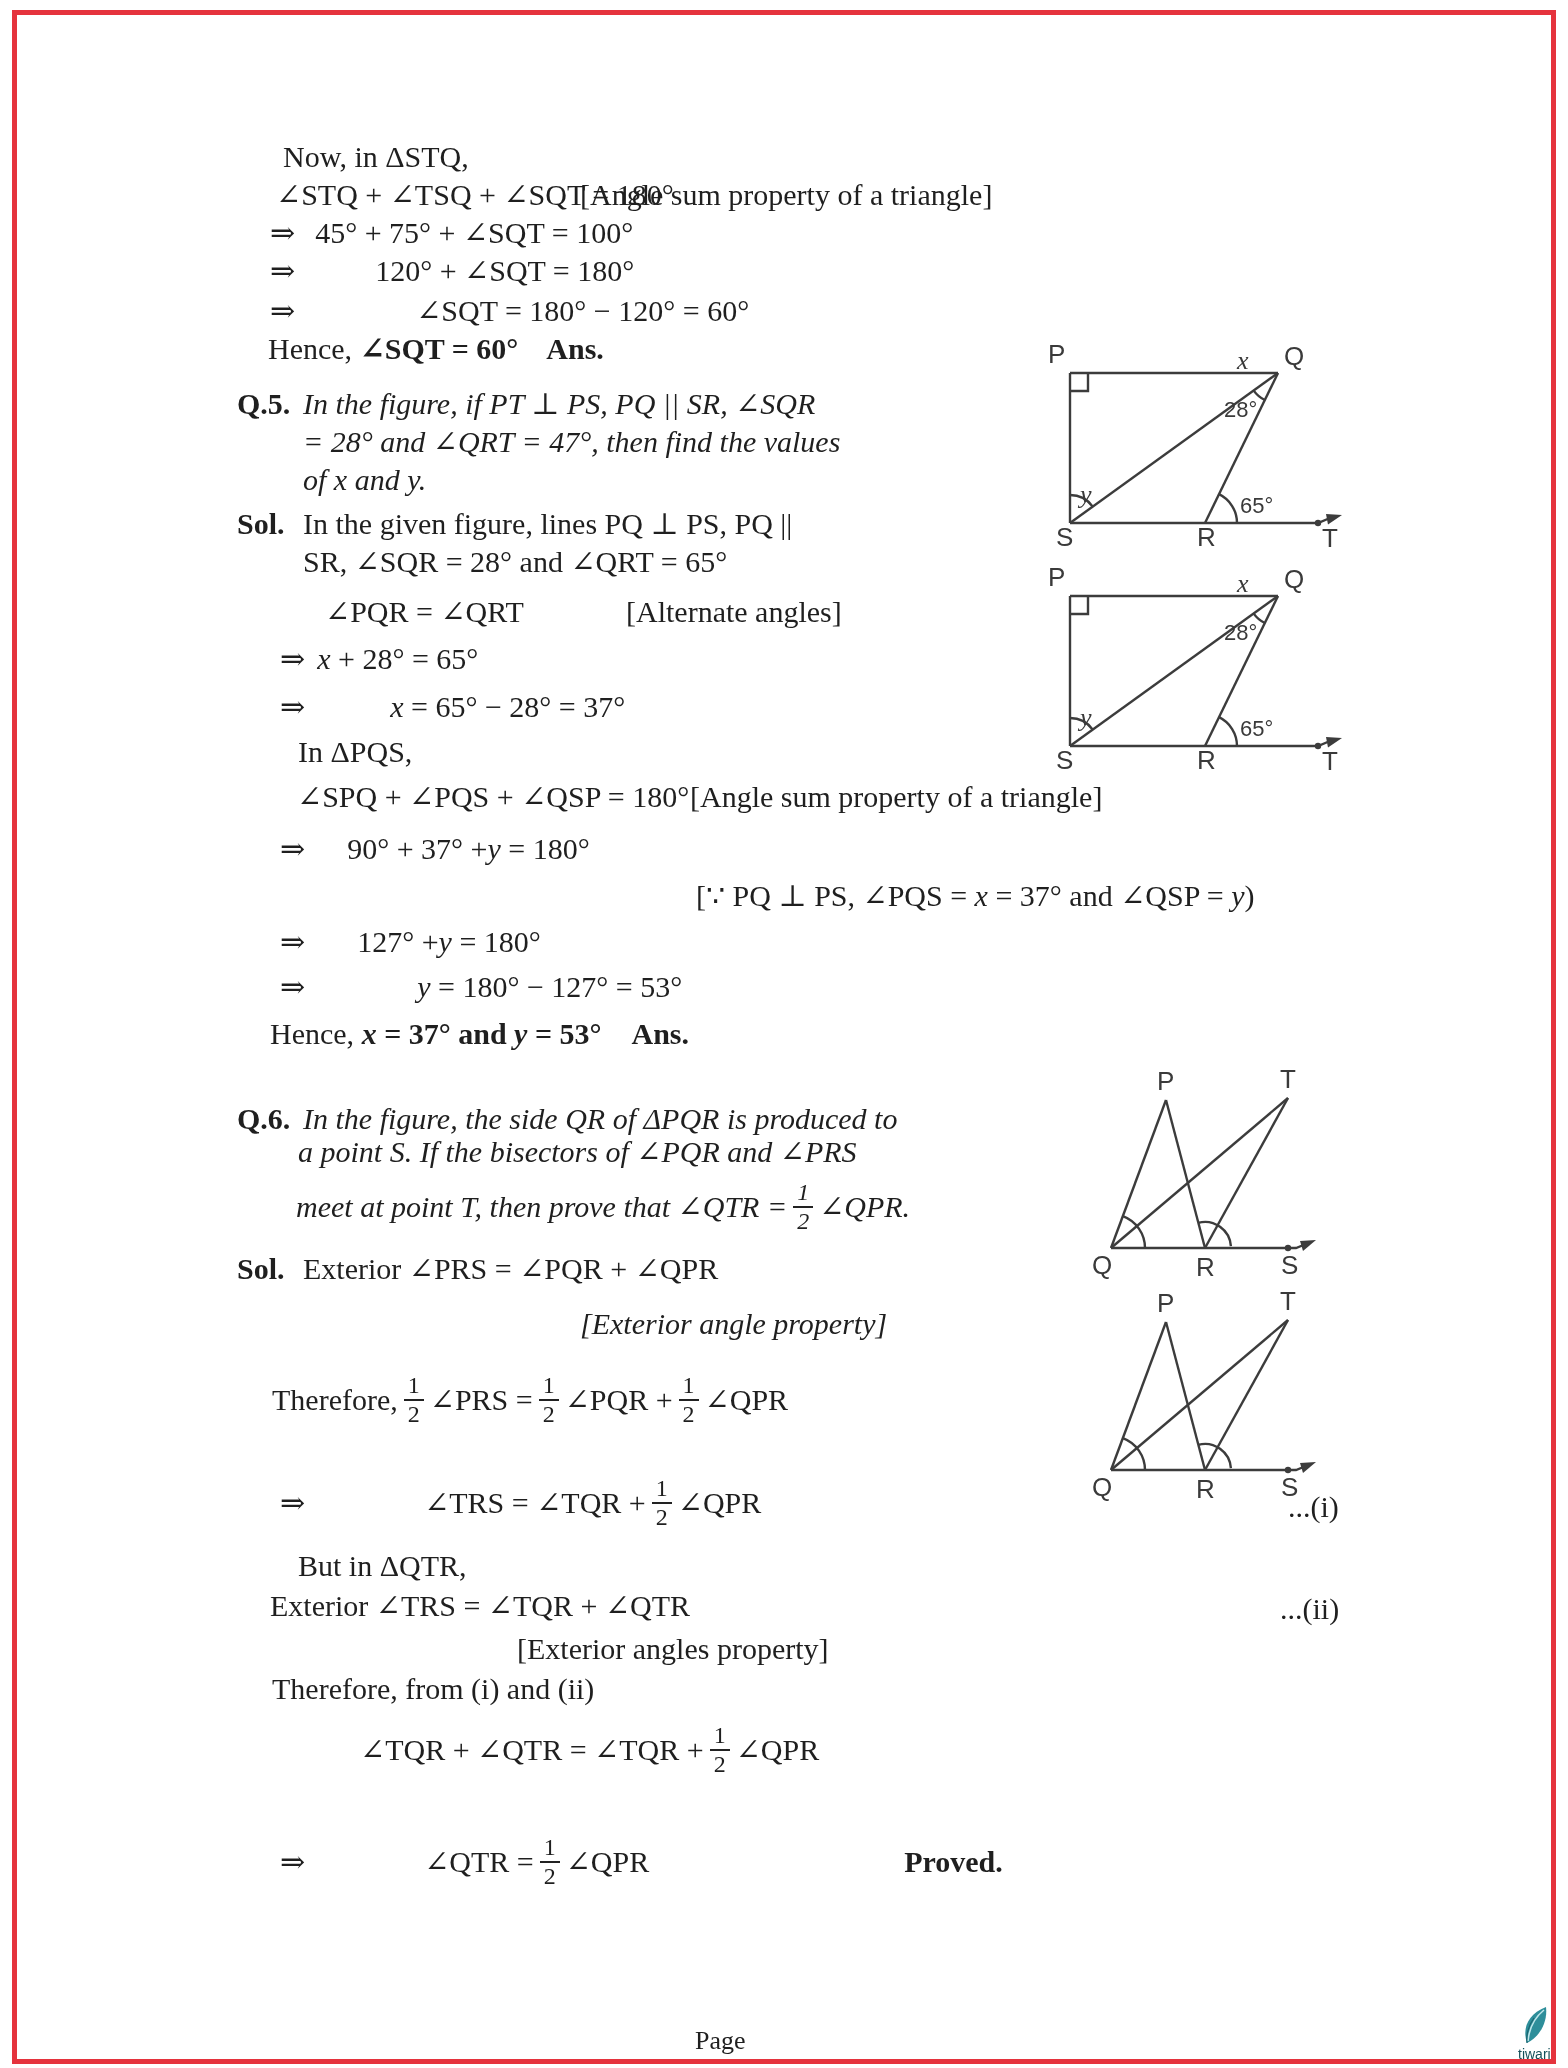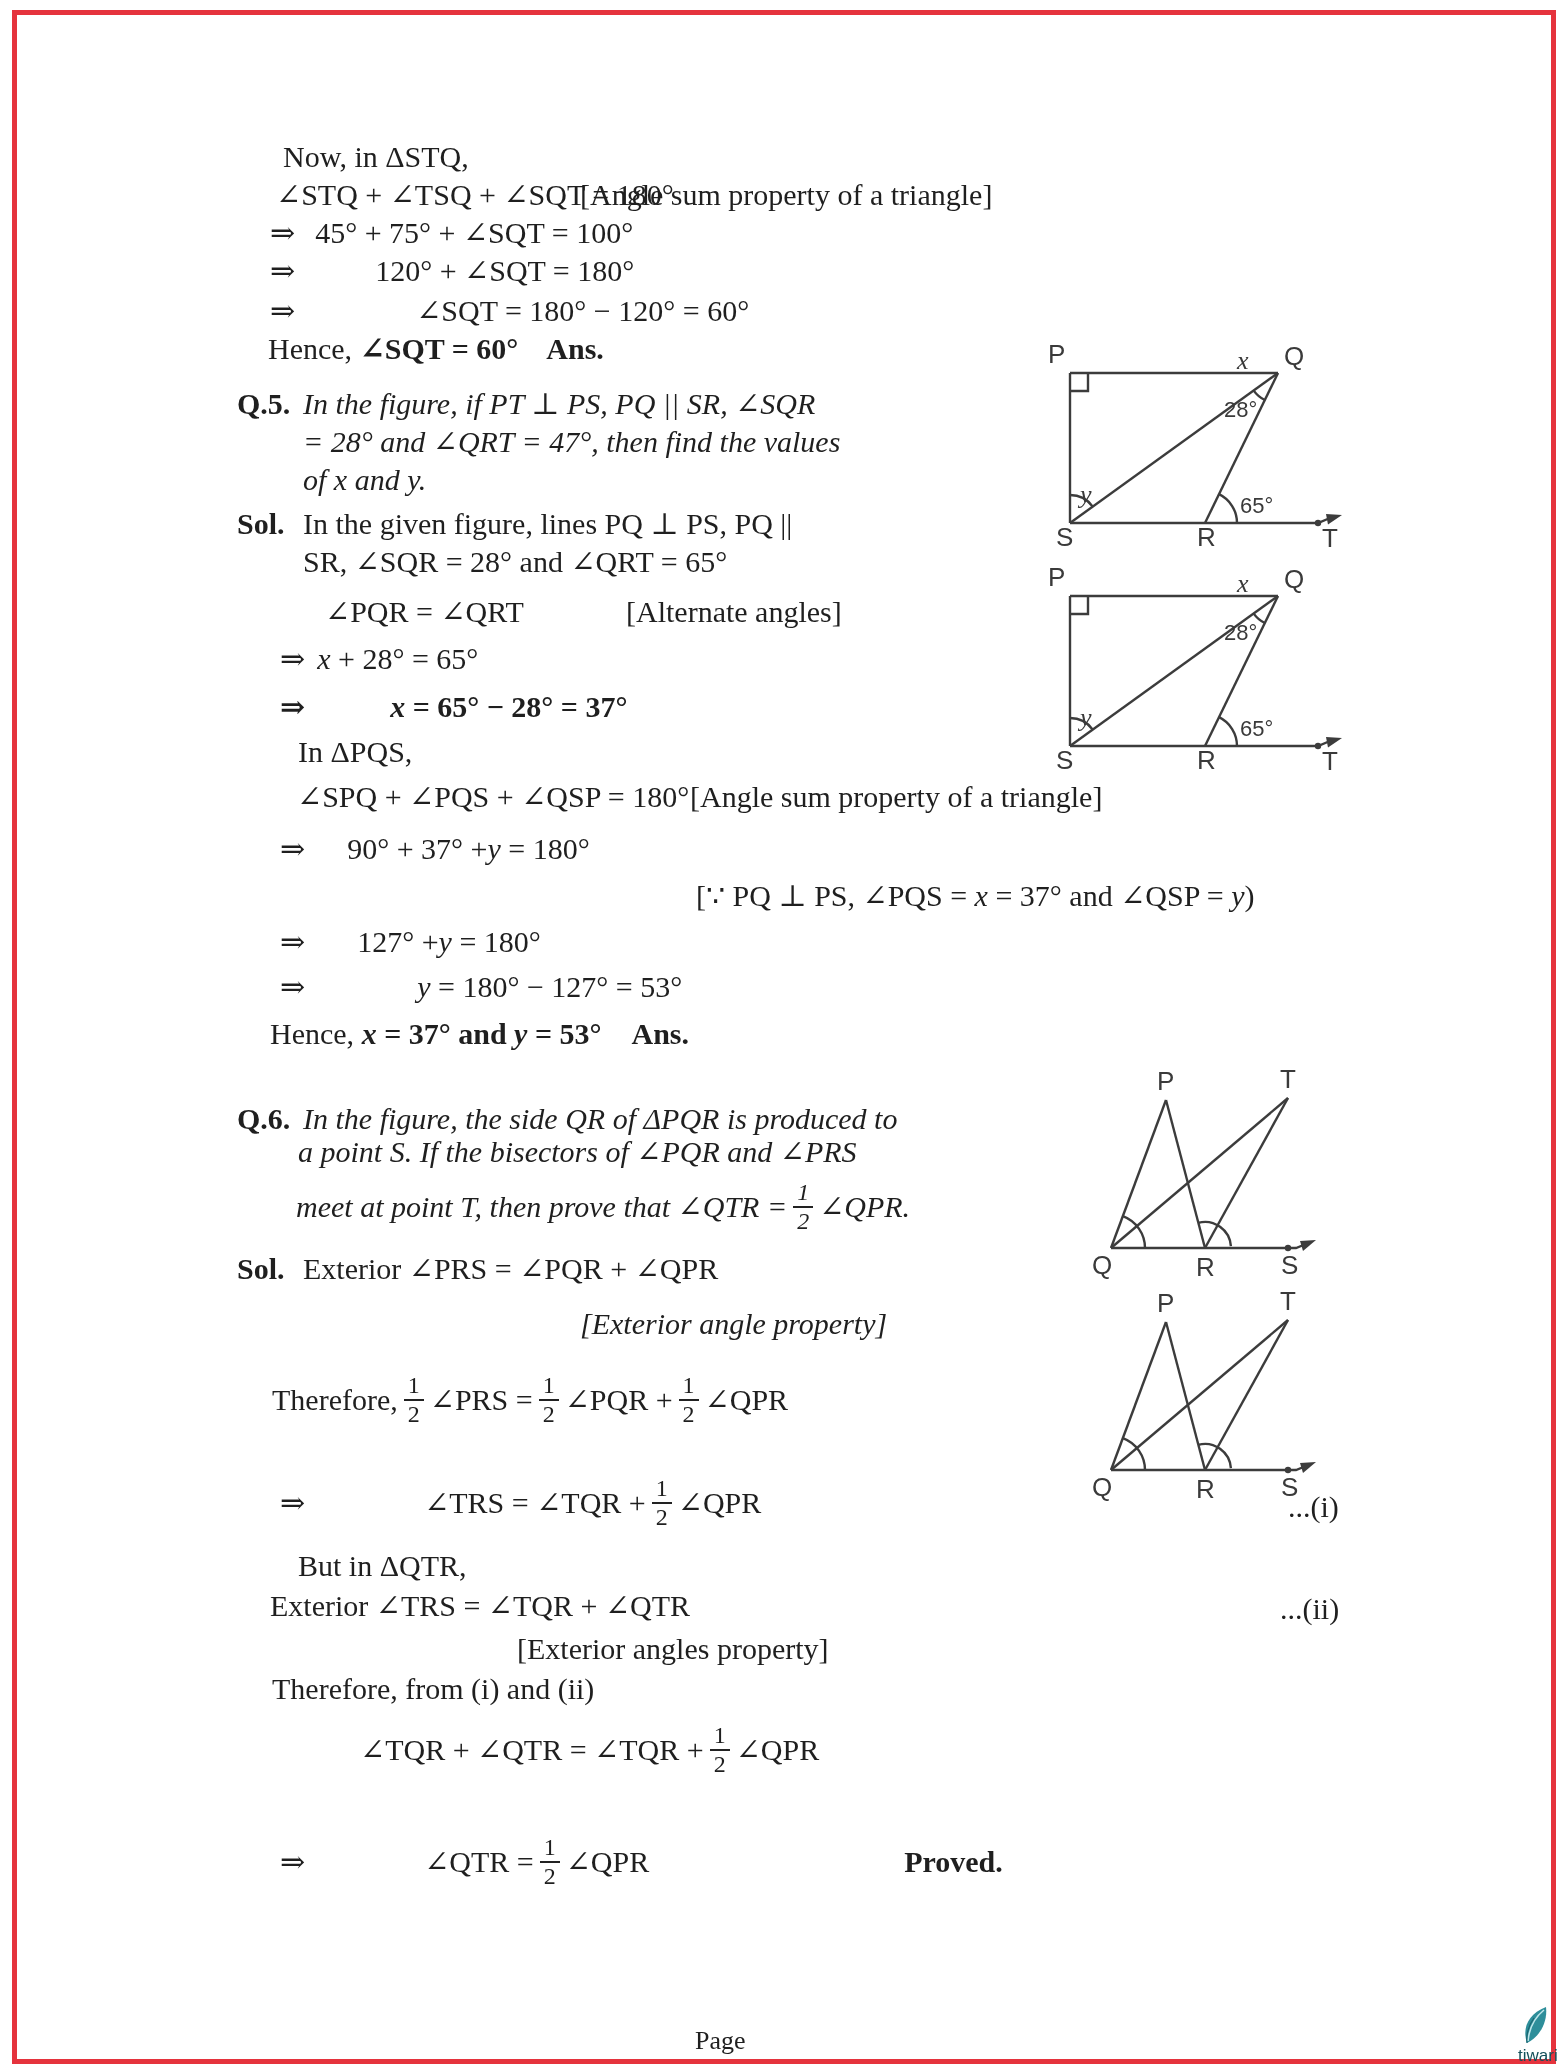--- a/index.html
+++ b/index.html
@@ -22,21 +22,21 @@
   .frac .num{padding:0 4px 1px 4px;}
   .fig{position:absolute;}
   .fig svg{display:block;}
   .fig text{font-family:"Liberation Sans","DejaVu Sans",sans-serif;font-size:26px;fill:#3a3a3a;}
   .fig text.ang{font-size:22px;}
   .fig text.var{font-family:"Liberation Serif","DejaVu Serif",serif;font-style:italic;font-size:26px;}
   .fig path,.fig line,.fig polyline{stroke:#3c3c3c;stroke-width:2.4;fill:none;}
   .fig polygon{fill:#3c3c3c;stroke:none;}
   .footer-page{position:absolute;left:695px;top:2026px;font-size:26px;}
   .logo{position:absolute;left:1516px;top:2006px;width:48px;height:58px;}
-  .logo .cap{position:absolute;left:2px;top:40px;font-size:17px;color:#14505a;font-family:"Liberation Sans",sans-serif;}
+  .logo .cap{position:absolute;left:2px;top:40px;font-size:14px;color:#14505a;font-family:"Liberation Sans",sans-serif;}
 </style>
 </head>
 <body>
 
 <div class="frame"></div>
 
 <div class="line" style="left:283px;top:138px;"><span>Now, in ΔSTQ,</span></div>
 <div class="line" style="left:276px;top:176px;"><span>∠STQ + ∠TSQ + ∠SQT  =  180°</span></div>
 <div class="line" style="left:580px;top:176px;"><span>[Angle sum property of a triangle]</span></div>
 <div class="line" style="left:270px;top:214px;"><span class="sp">⇒</span><span class="sp" style="margin-left:20px;">45° + 75° + ∠SQT  =  100°</span></div>
@@ -46,21 +46,21 @@
 
 <div class="line" style="left:237px;top:385px;"><span class="lbl">Q.5.</span><span class="it">In the figure, if PT ⊥ PS, PQ || SR, ∠SQR</span></div>
 <div class="line it" style="left:303px;top:423px;"><span>= 28° and ∠QRT = 47°, then find the values</span></div>
 <div class="line it" style="left:303px;top:461px;"><span>of x and y.</span></div>
 
 <div class="line" style="left:237px;top:505px;"><span class="lbl">Sol.</span><span>In the given figure, lines PQ ⊥ PS, PQ ||</span></div>
 <div class="line" style="left:303px;top:543px;"><span>SR, ∠SQR = 28° and ∠QRT = 65°</span></div>
 <div class="line" style="left:325px;top:593px;"><span>∠PQR = ∠QRT</span></div>
 <div class="line" style="left:626px;top:593px;"><span>[Alternate angles]</span></div>
 <div class="line" style="left:280px;top:640px;"><span class="sp">⇒</span><span class="sp v" style="margin-left:12px;">x</span><span> + 28°  =  65°</span></div>
-<div class="line" style="left:280px;top:688px;font-weight:bold;"><span class="sp">⇒</span><span class="sp v" style="margin-left:85px;">x</span><span>  =  65° − 28° = 37°</span></div>
+<div class="line" style="left:280px;top:688px;"><span class="sp">⇒</span><span class="sp v" style="margin-left:85px;">x</span><span>  =  65° − 28° = 37°</span></div>
 <div class="line" style="left:298px;top:733px;"><span>In ΔPQS,</span></div>
 <div class="line" style="left:297px;top:778px;"><span>∠SPQ + ∠PQS + ∠QSP = 180°</span></div>
 <div class="line" style="left:690px;top:778px;"><span>[Angle sum property of a triangle]</span></div>
 <div class="line" style="left:280px;top:830px;"><span class="sp">⇒</span><span class="sp" style="margin-left:42px;">90° + 37° + </span><span class="v">y</span><span> = 180°</span></div>
 <div class="line" style="left:696px;top:877px;"><span>[∵ PQ ⊥ PS, ∠PQS = </span><span class="v">x</span><span> = 37° and ∠QSP = </span><span class="v">y</span><span>)</span></div>
 <div class="line" style="left:280px;top:923px;"><span class="sp">⇒</span><span class="sp" style="margin-left:52px;">127° + </span><span class="v">y</span><span> = 180°</span></div>
 <div class="line" style="left:280px;top:968px;"><span class="sp">⇒</span><span class="sp v" style="margin-left:112px;">y</span><span> = 180° − 127° = 53°</span></div>
 <div class="line" style="left:270px;top:1015px;"><span>Hence, </span><span class="bi">x</span><span class="b"> = 37° and </span><span class="bi">y</span><span class="b"> = 53°</span><span class="b" style="margin-left:30px;">Ans.</span></div>
 
 <div class="line" style="left:237px;top:1100px;"><span class="lbl">Q.6.</span><span class="it">In the figure, the side QR of ΔPQR is produced to</span></div>

